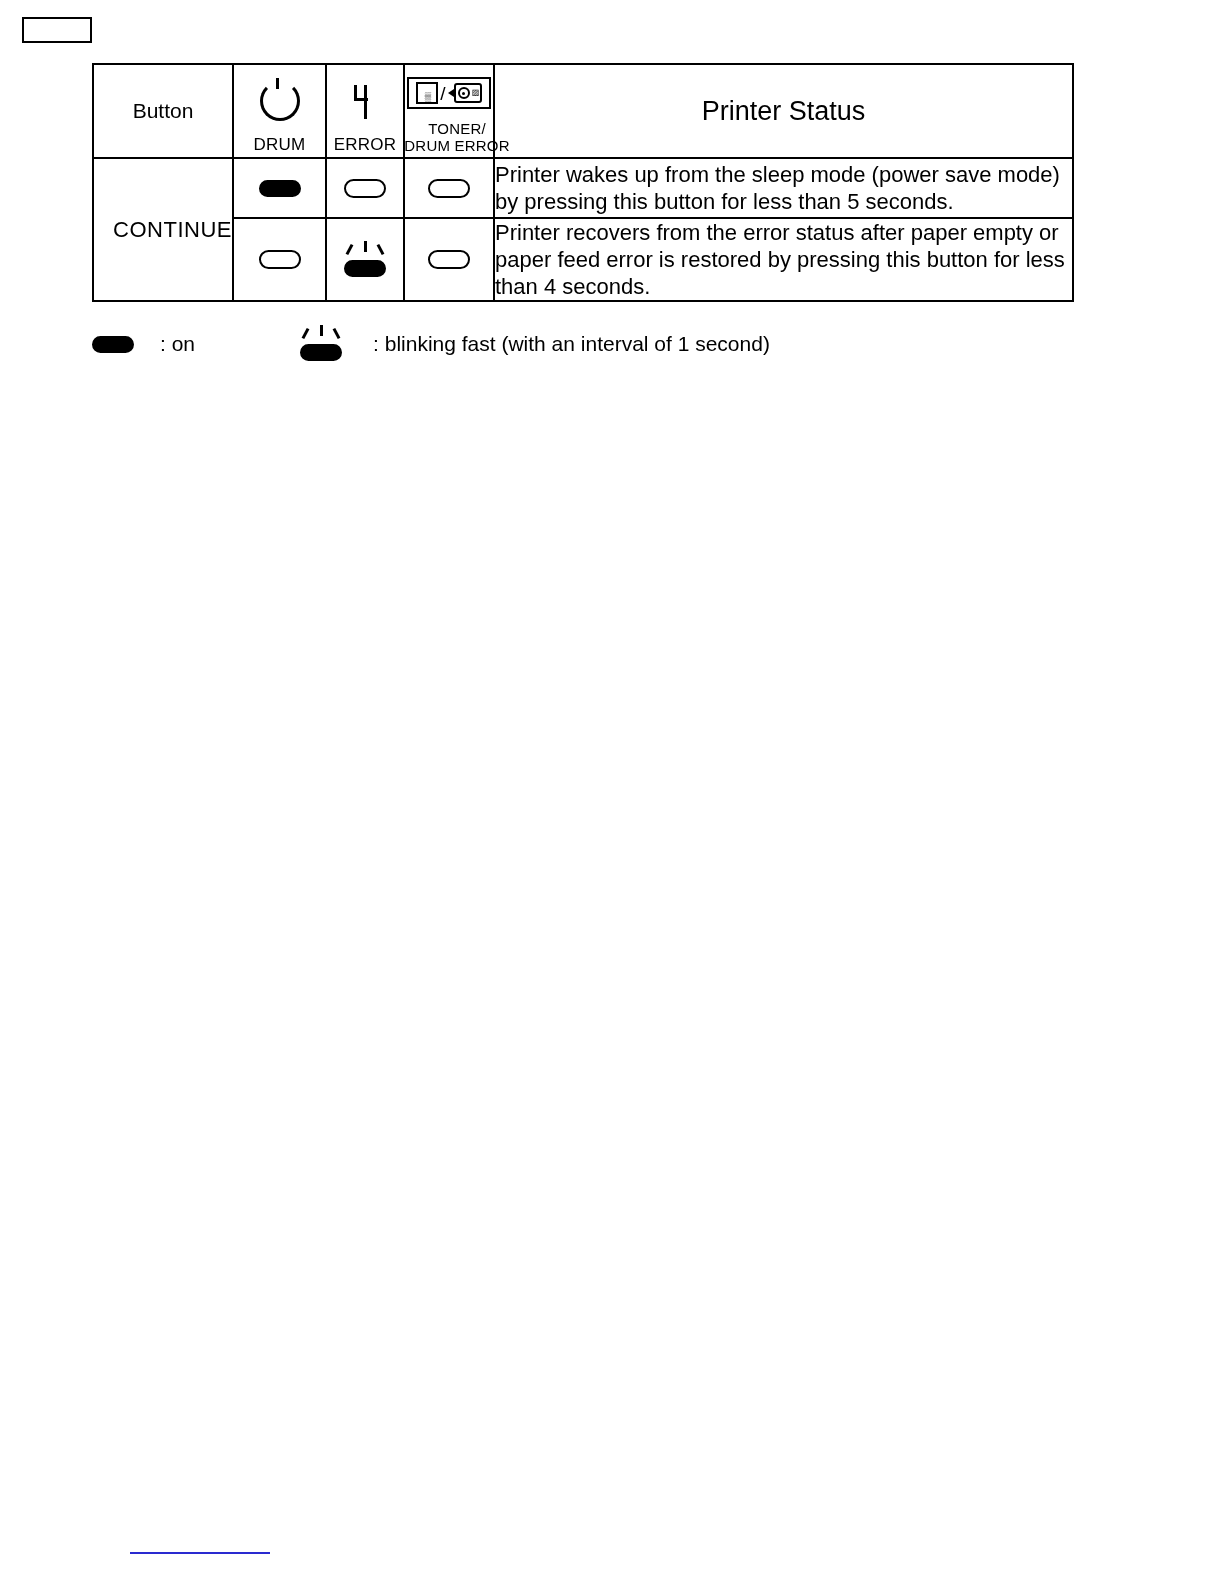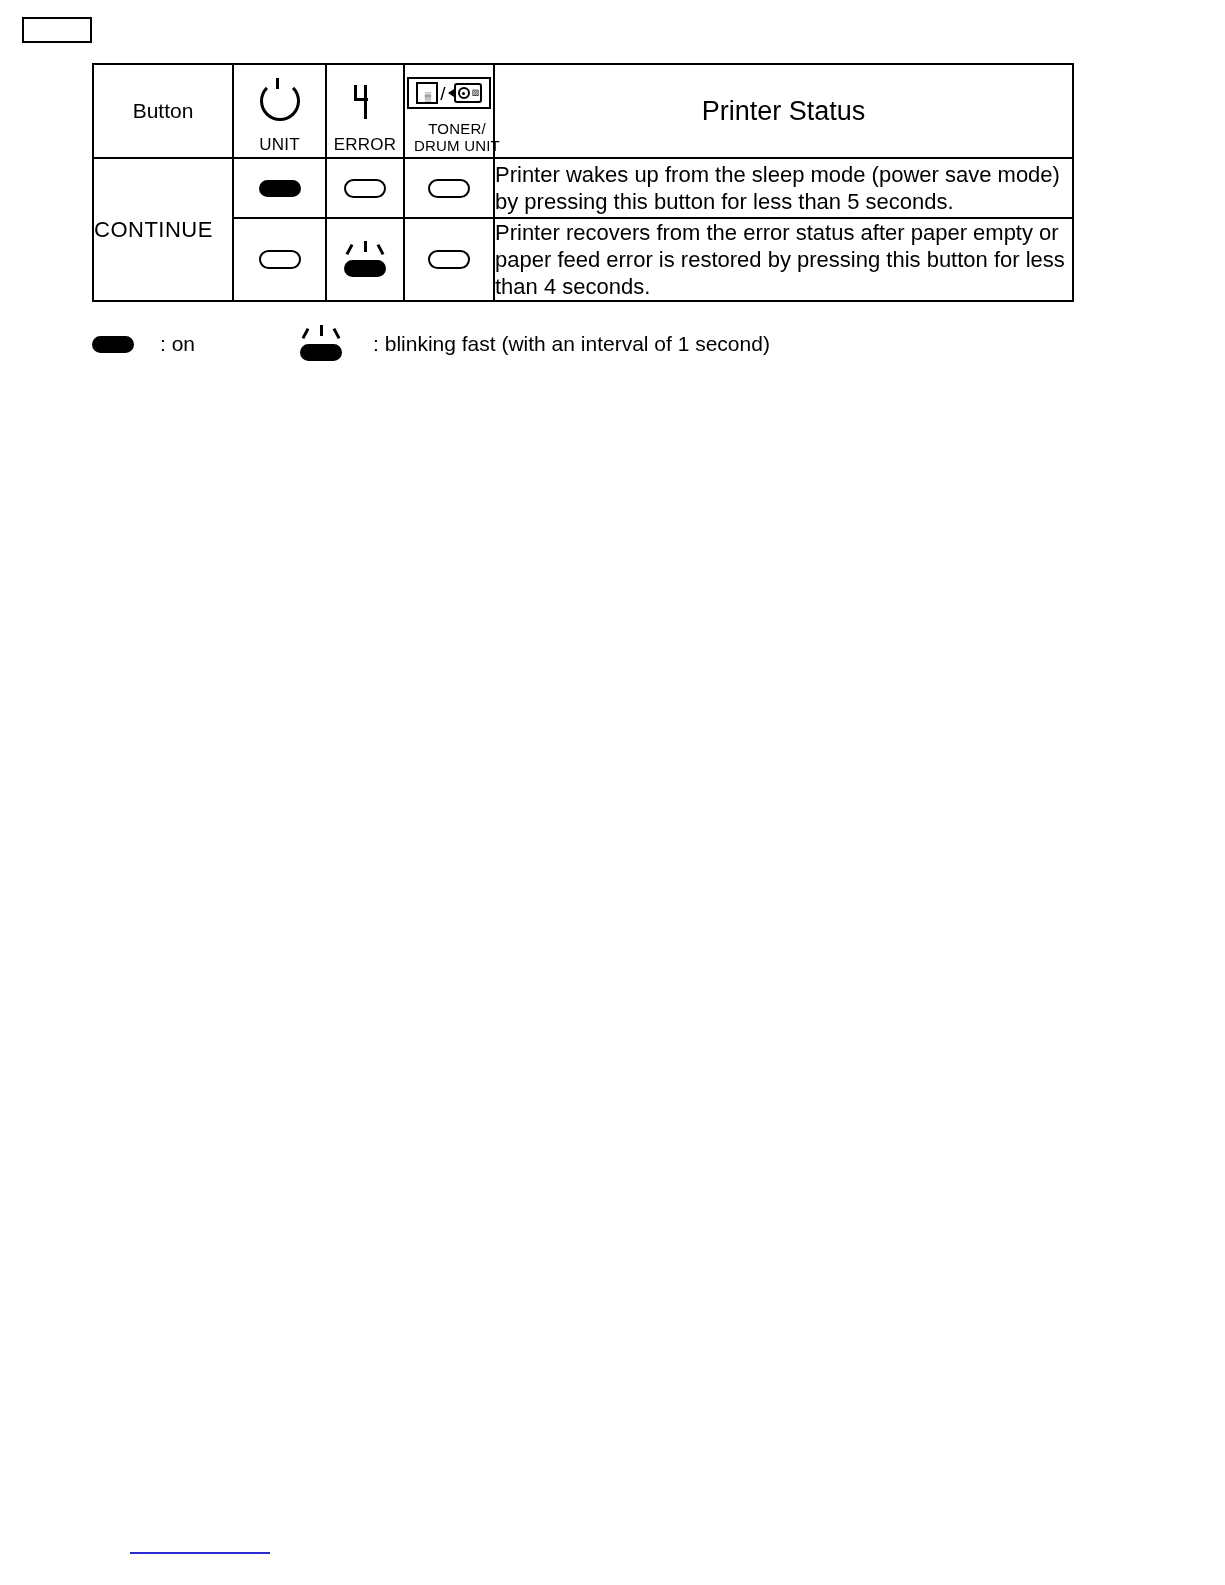--- a/index.html
+++ b/index.html
@@ -249,21 +249,21 @@
     position: absolute;
     width: 3px;
     height: 11px;
     background: #000;
   }
   .led-blink-wrap .ray.r1 { left: 9px;  top: 1px; transform: rotate(28deg); }
   .led-blink-wrap .ray.r2 { left: 25px; top: -2px; }
   .led-blink-wrap .ray.r3 { left: 40px; top: 1px; transform: rotate(-28deg); }
 
   .button-cell {
-    text-align: left;
+    text-align: right;
     font-size: 22px;
     letter-spacing: 0.5px;
   }
 
   .status-cell {
     padding: 6px 10px 8px 10px;
     font-size: 22px;
     line-height: 27px;
     text-align: left;
   }
@@ -314,21 +314,21 @@
     <col class="col-status">
   </colgroup>
   <thead>
     <tr>
       <th class="head-cell head-title">Button</th>
       <th class="head-cell">
         <div class="lamp-head">
           <div class="glyph">
             <div class="ready-icon"></div>
           </div>
-          <div class="caption">UNIT</div>
+          <div class="caption">DRUM</div>
         </div>
       </th>
       <th class="head-cell">
         <div class="lamp-head">
           <div class="glyph">
             <div class="error-icon">
                 <span class="stem"></span>
                 <span class="hook"></span>
               </div>
           </div>
@@ -345,21 +345,21 @@
               <span class="slash">/</span>
               <span class="arrow"></span>
               <span class="drum">
                   <span class="ring"></span>
                   <span class="tail">▨</span>
                 </span>
             </div>
           </div>
           <div class="caption two-line">
             <span>TONER/</span><br>
-            <span>DRUM UNIT</span>
+            <span>DRUM ERROR</span>
           </div>
         </div>
       </th>
       <th class="head-cell head-status">Printer Status</th>
     </tr>
   </thead>
   <tbody>
     <tr class="row1">
       <td class="button-cell" rowspan="2">CONTINUE</td>
       <td class="lamp-cell">

